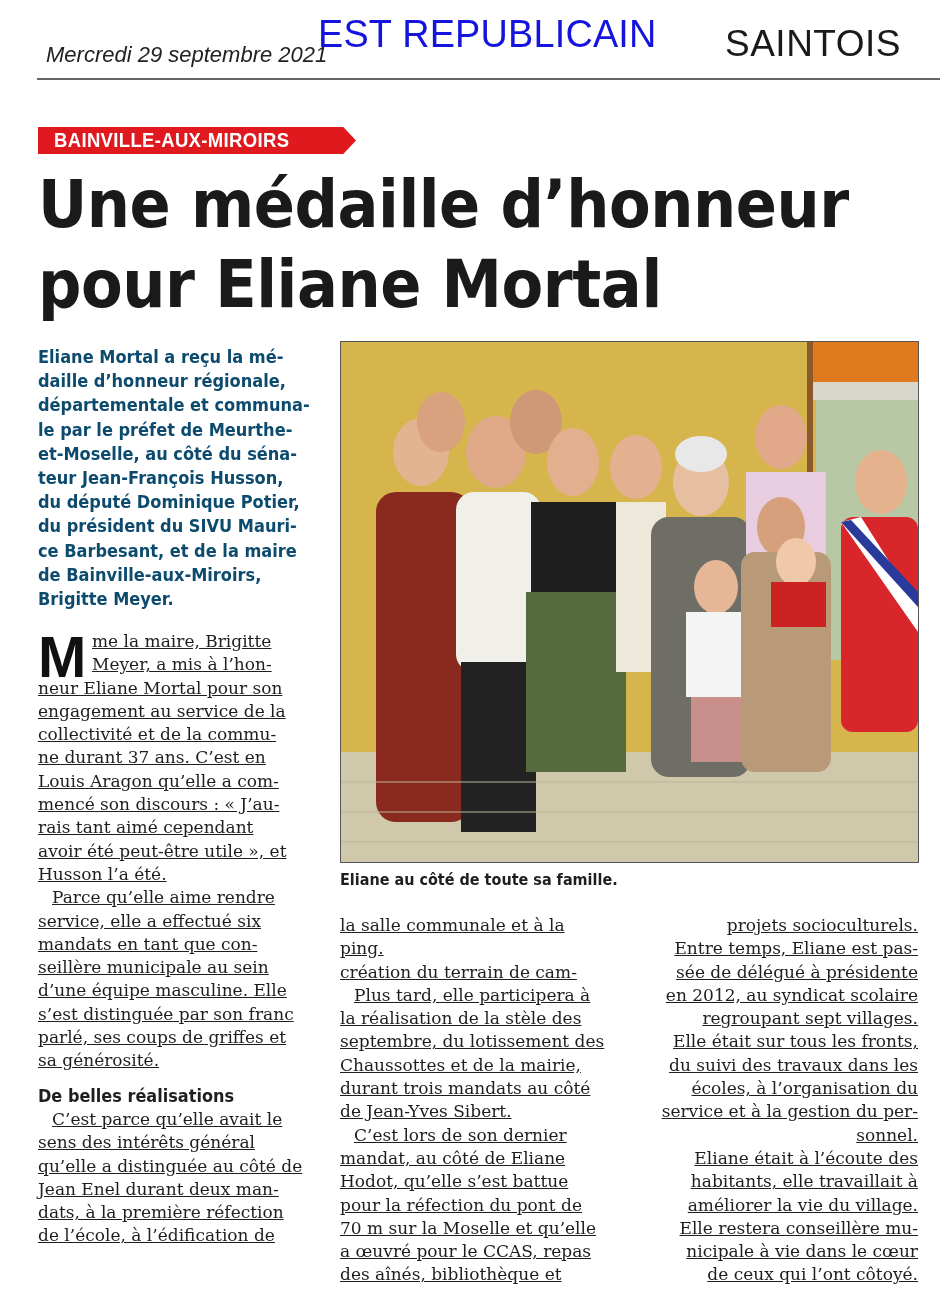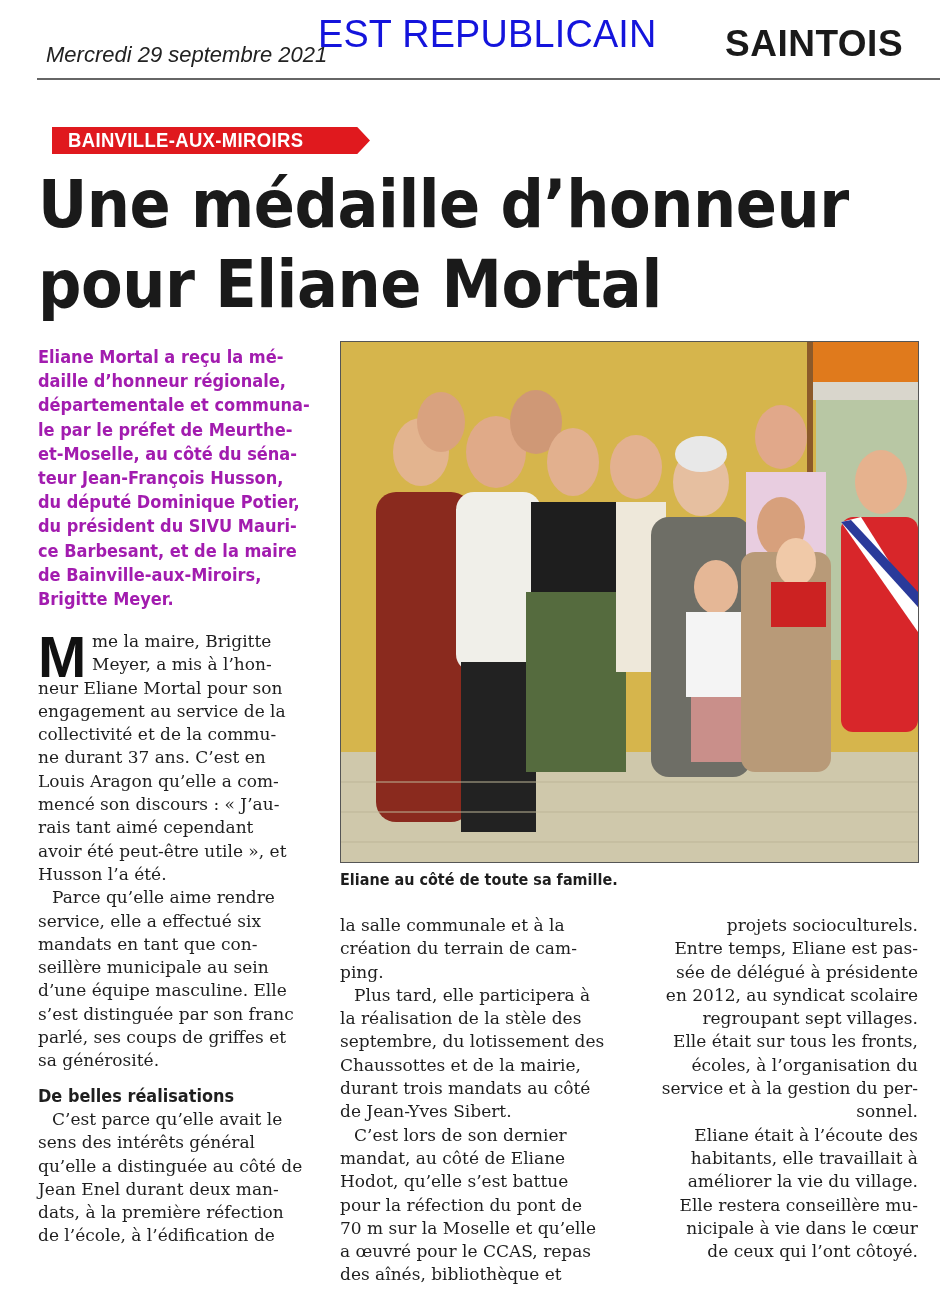--- a/index.html
+++ b/index.html
@@ -11,54 +11,54 @@
     position: absolute; left: 46px; top: 42px;
     font-family: "Liberation Sans", sans-serif; font-style: italic; font-size: 22px; color: #222;
   }
   .header-paper {
     position: absolute; left: 318px; top: 12px;
     font-family: "Liberation Sans", sans-serif; font-size: 39px; color: #1414dc; letter-spacing: 0.2px;
     transform: scaleX(0.97); transform-origin: left;
   }
   .header-edition {
     position: absolute; left: 725px; top: 23px;
-    font-family: "Liberation Sans", sans-serif; font-weight: bold; font-size: 37px; color: #1a1a1a;
+    font-family: "Liberation Sans", sans-serif; font-weight: normal; font-size: 37px; color: #1a1a1a;
     letter-spacing: 0.5px;
   }
   .header-rule {
     position: absolute; left: 37px; top: 78px; width: 903px; height: 2px; background: #666;
   }
   .kicker {
-    position: absolute; left: 52px; top: 127px; height: 27px; width: 318px;
+    position: absolute; left: 38px; top: 127px; height: 27px; width: 318px;
     background: #e0191e;
     clip-path: polygon(0 0, 96% 0, 100% 50%, 96% 100%, 0 100%);
   }
   .kicker span {
     position: absolute; left: 16px; top: 1px;
     font-family: "Liberation Sans", sans-serif; font-weight: bold; font-size: 21px; color: #fff;
     letter-spacing: 0.4px; transform: scaleX(0.88); transform-origin: left; white-space: nowrap;
   }
   .headline {
     position: absolute; left: 38px; top: 165px; width: 880px;
     font-family: "DejaVu Sans", sans-serif; font-weight: bold; font-size: 66px; line-height: 80px;
     color: #1a1a1a; letter-spacing: -0.5px;
     transform: scaleX(0.92); transform-origin: left;
   }
   .headline div { white-space: nowrap; }
   .chapo {
     position: absolute; left: 38px; top: 345px; width: 300px;
     font-family: "DejaVu Sans", sans-serif; font-weight: bold; font-size: 18px; line-height: 24.2px;
-    color: #a21caf;
+    color: #0c4a6e;
   }
   .chapo div { white-space: nowrap; transform: scaleX(0.86); transform-origin: left; }
   .body-col {
     position: absolute;
     font-family: "DejaVu Serif", serif; font-size: 17px; line-height: 23.3px; color: #1e1e1e;
   }
-  .body-col .ln { white-space: nowrap; transform-origin: left; }
+  .body-col .ln { white-space: nowrap; transform-origin: left; text-decoration: underline; }
   .col1 { left: 38px; top: 630px; width: 276px; }
   .col2 { left: 340px; top: 914px; width: 276px; }
   .col3 { left: 642px; top: 914px; width: 276px; text-align: right; }
   .dropcap {
     position: absolute; left: 38px; top: 632px;
     font-family: "Liberation Sans", sans-serif; font-weight: bold; font-size: 58px; line-height: 50px;
     color: #111;
   }
   .subhead {
     font-family: "DejaVu Sans", sans-serif; font-weight: bold; font-size: 17.5px;
@@ -182,22 +182,22 @@
       <div class="ln" style="padding-left: 14px;">C’est parce qu’elle avait le</div>
       <div class="ln">sens des intérêts général</div>
       <div class="ln">qu’elle a distinguée au côté de</div>
       <div class="ln">Jean Enel durant deux man-</div>
       <div class="ln">dats, à la première réfection</div>
       <div class="ln">de l’école, à l’édification de</div>
     </div>
   </div>
 <div class="body-col col2" id="col2">
     <div class="ln">la salle communale et à la</div>
+    <div class="ln">ping.</div>
     <div class="ln">création du terrain de cam-</div>
-    <div class="ln">ping.</div>
     <div class="ln" style="padding-left: 14px;">Plus tard, elle participera à</div>
     <div class="ln">la réalisation de la stèle des</div>
     <div class="ln">septembre, du lotissement des</div>
     <div class="ln">Chaussottes et de la mairie,</div>
     <div class="ln">durant trois mandats au côté</div>
     <div class="ln">de Jean-Yves Sibert.</div>
     <div class="ln" style="padding-left: 14px;">C’est lors de son dernier</div>
     <div class="ln">mandat, au côté de Eliane</div>
     <div class="ln">Hodot, qu’elle s’est battue</div>
     <div class="ln">pour la réfection du pont de</div>
@@ -205,20 +205,21 @@
     <div class="ln">a œuvré pour le CCAS, repas</div>
     <div class="ln">des aînés, bibliothèque et</div>
   </div>
 <div class="body-col col3" id="col3">
     <div class="ln">projets socioculturels.</div>
     <div class="ln" style="padding-left: 14px;">Entre temps, Eliane est pas-</div>
     <div class="ln">sée de délégué à présidente</div>
     <div class="ln">en 2012, au syndicat scolaire</div>
     <div class="ln">regroupant sept villages.</div>
     <div class="ln" style="padding-left: 14px;">Elle était sur tous les fronts,</div>
+    <div class="ln">du suivi des travaux dans les</div>
     <div class="ln">écoles, à l’organisation du</div>
     <div class="ln">service et à la gestion du per-</div>
     <div class="ln">sonnel.</div>
     <div class="ln" style="padding-left: 14px;">Eliane était à l’écoute des</div>
     <div class="ln">habitants, elle travaillait à</div>
     <div class="ln">améliorer la vie du village.</div>
     <div class="ln">Elle restera conseillère mu-</div>
     <div class="ln">nicipale à vie dans le cœur</div>
     <div class="ln">de ceux qui l’ont côtoyé.</div>
   </div>

